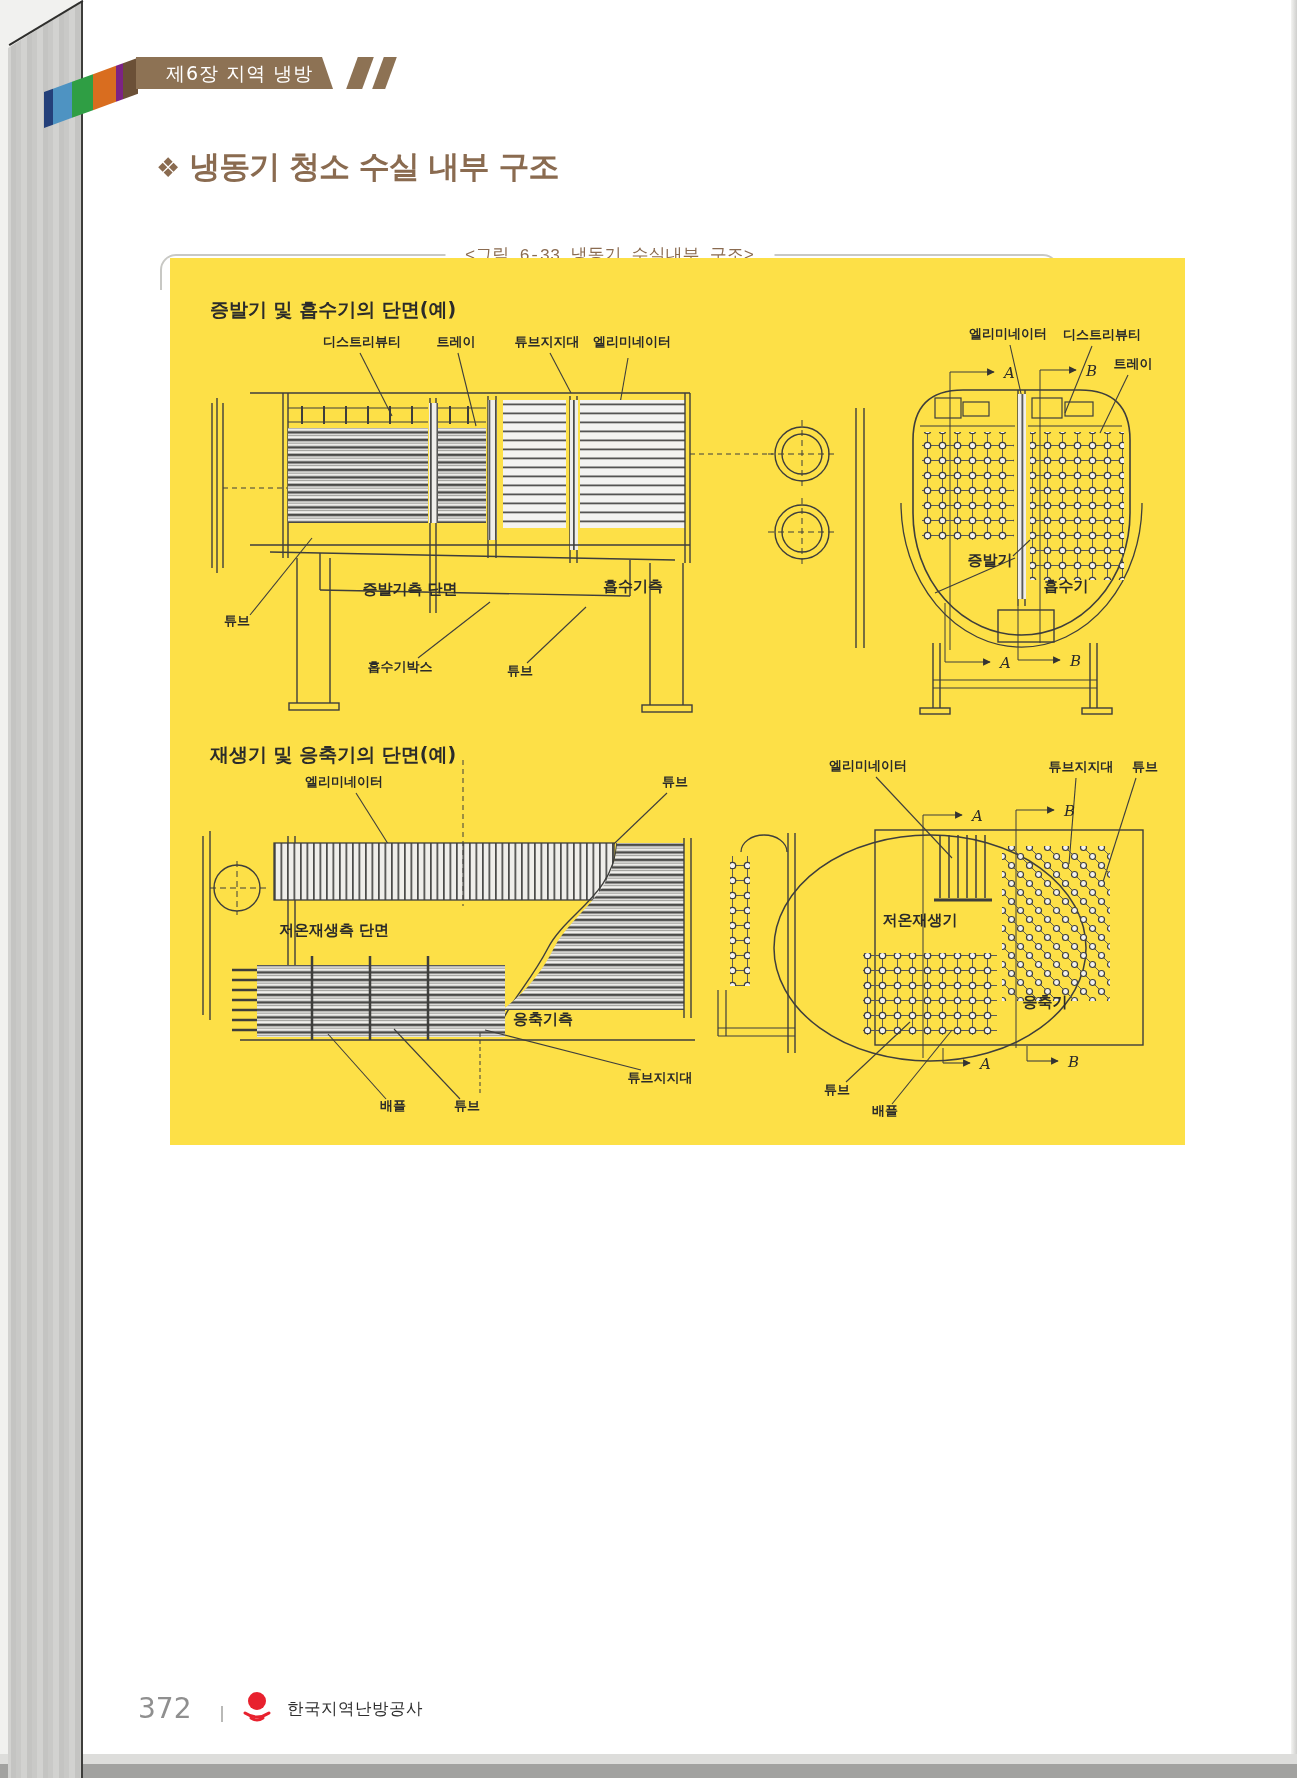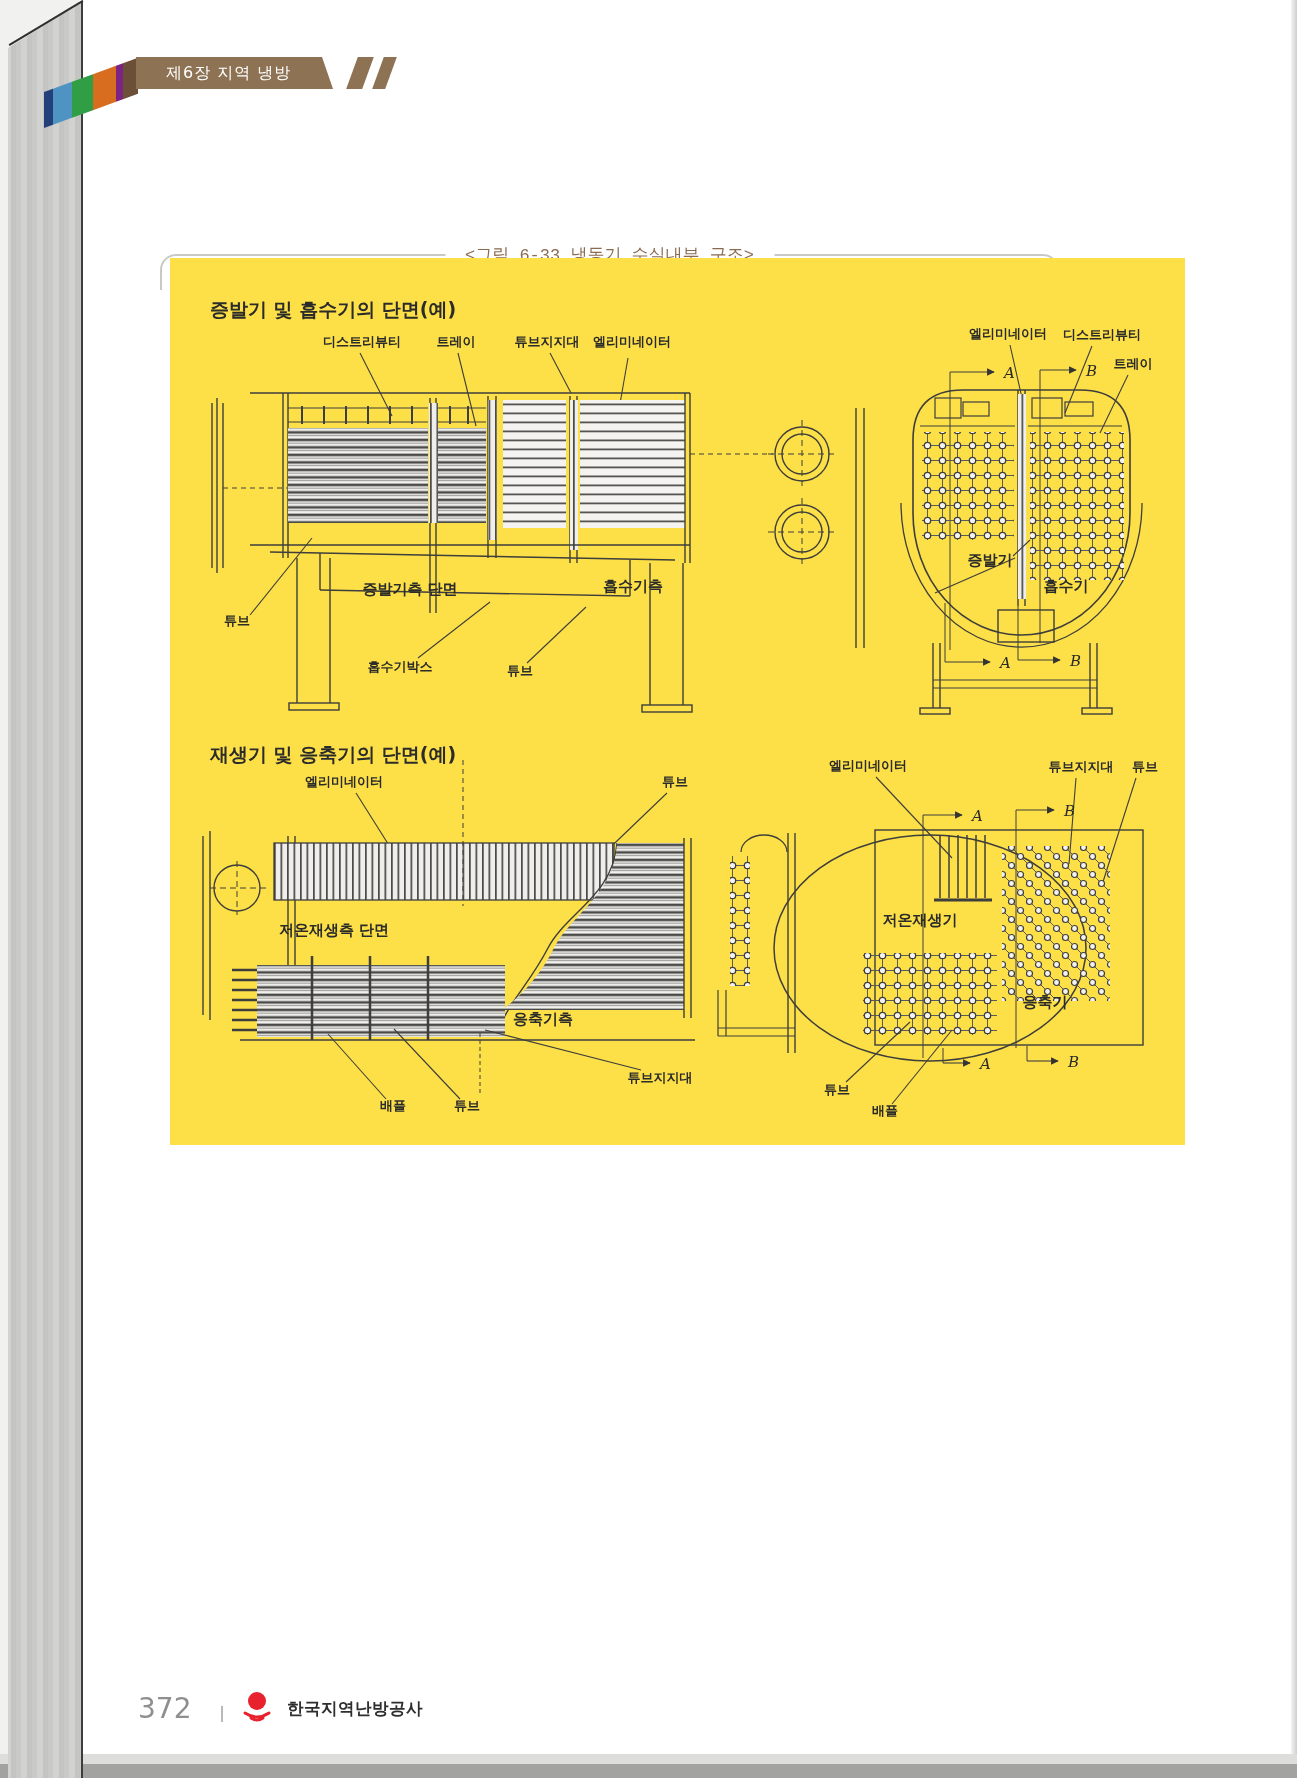--- a/index.html
+++ b/index.html
@@ -17,21 +17,21 @@
          border-right:2px solid #3d3d3b;
          clip-path:polygon(8px 48px,81px 2px,83px 0,83px 1778px,8px 1778px);}
   .spine-top-edge{position:absolute;left:3px;top:22px;width:86px;height:2px;background:#2f2f2d;
                   transform:rotate(-31deg);transform-origin:center;}
   .spine-band{position:absolute;left:44px;top:92px;width:94px;height:36px;display:flex;
               transform:skewY(-20deg);transform-origin:left top;}
   .spine-band .stripe{height:100%;}
   
   .banner{position:absolute;left:136px;top:57px;width:197px;height:32px;background:#8d7254;
           clip-path:polygon(0 0,186px 0,197px 100%,0 100%);}
-  .banner span{display:block;color:#ffffff;font-size:16px;line-height:32px;padding-left:30px;letter-spacing:1px;}
+  .banner span{display:block;color:#ffffff;font-size:19px;line-height:32px;padding-left:30px;letter-spacing:1px;}
   .slash{position:absolute;top:57px;height:32px;background:#8d7254;transform:skewX(-20deg);}
   .slash.s1{left:352px;width:16px;}
   .slash.s2{left:378px;width:13px;}
   
   .page-title{position:absolute;left:156px;top:146px;color:#8a6b50;font-weight:bold;
               font-size:31px;letter-spacing:-1px;white-space:nowrap;}
   .page-title .marker{font-size:27px;margin-right:10px;}
   
   .figure-frame{position:absolute;left:160px;top:254px;width:895px;height:34px;
                 border-top:2.5px solid #c8c8c4;border-left:2.5px solid #c8c8c4;border-right:2.5px solid #c8c8c4;
@@ -43,21 +43,21 @@
   .figure-scan svg{display:block;}
   svg text{fill:#2b2b2a;}
   .dlabel{font-size:13px;font-weight:600;}
   .dtitle{font-size:19px;font-weight:bold;}
   .dinner{font-size:15px;font-weight:bold;}
   .dsec{font-size:15px;font-style:italic;font-family:"DejaVu Serif","Liberation Serif",serif;}
   
   .pageno{position:absolute;left:138px;top:1692px;font-size:28px;color:#8f8f8f;}
   .footer-divider{position:absolute;left:221px;top:1706px;width:2px;height:16px;background:#b9b9b7;}
   .logo{position:absolute;left:243px;top:1692px;}
-  .publisher{position:absolute;left:287px;top:1698px;font-size:16.5px;font-weight:bold;color:#2e2e2e;letter-spacing:0.5px;}
+  .publisher{position:absolute;left:287px;top:1698px;font-size:16.5px;font-weight:normal;color:#2e2e2e;letter-spacing:0.5px;}
 </style>
 </head>
 <body>
 
 <div class="stage">
 
   <div class="page"></div>
   <div class="right-edge"></div>
   <div class="bottom-strip-light"></div>
   <div class="bottom-strip-dark"></div>
@@ -72,20 +72,23 @@
     <div class="stripe" style="width: 7px; background: rgb(124, 35, 132);"></div>
     <div class="stripe" style="width: 16px; background: rgb(107, 80, 55);"></div>
   </div>
 
   <div class="banner">
     <span>제6장 지역 냉방</span>
   </div>
   <div class="slash s1"></div>
   <div class="slash s2"></div>
 
+  <div class="page-title">
+    <span class="marker">❖</span><span>냉동기 청소 수실 내부 구조</span>
+  </div>
 
   <div class="figure-frame">
     <span class="figure-caption">&lt;그림 6-33 냉동기 수실내부 구조&gt;</span>
   </div>
 
   <div class="figure-scan">
     <svg width="1015" height="887" viewBox="0 0 1015 887">
       <defs>
         <pattern id="tubes" width="10" height="7.5" patternUnits="userSpaceOnUse">
           <rect width="10" height="7.5" fill="#f2f1ee"></rect>

